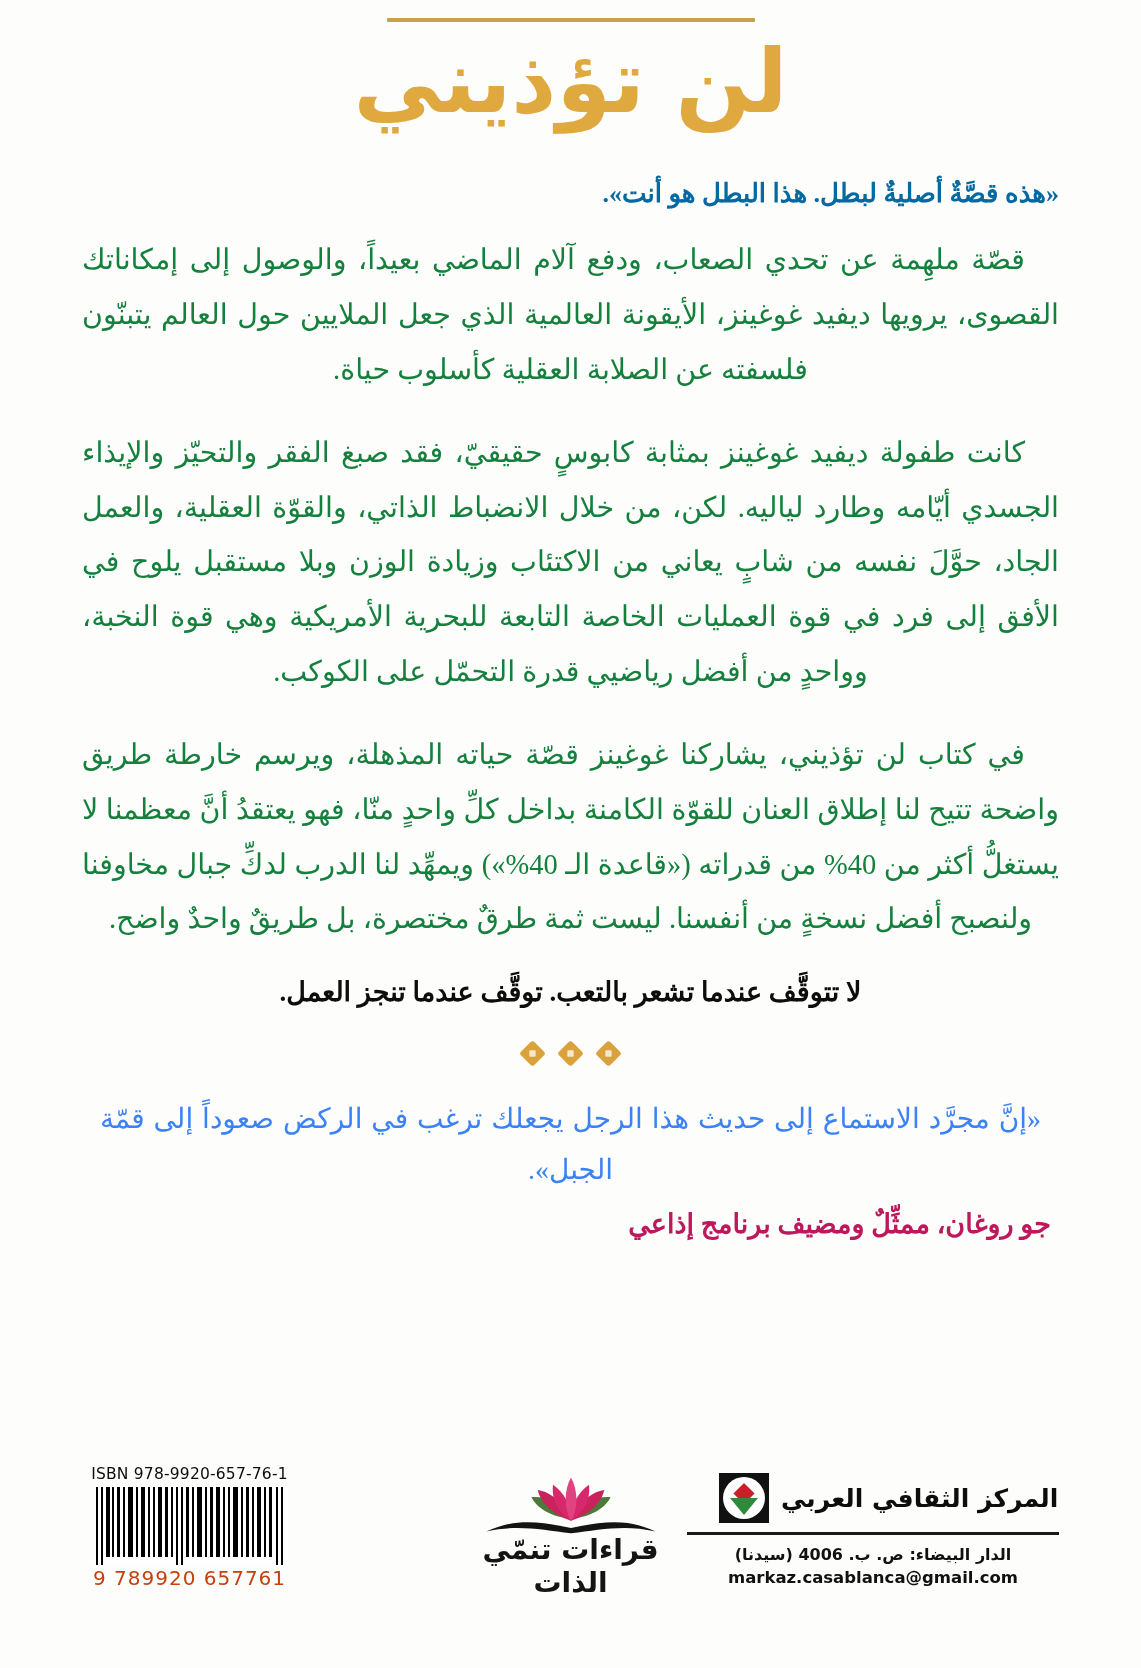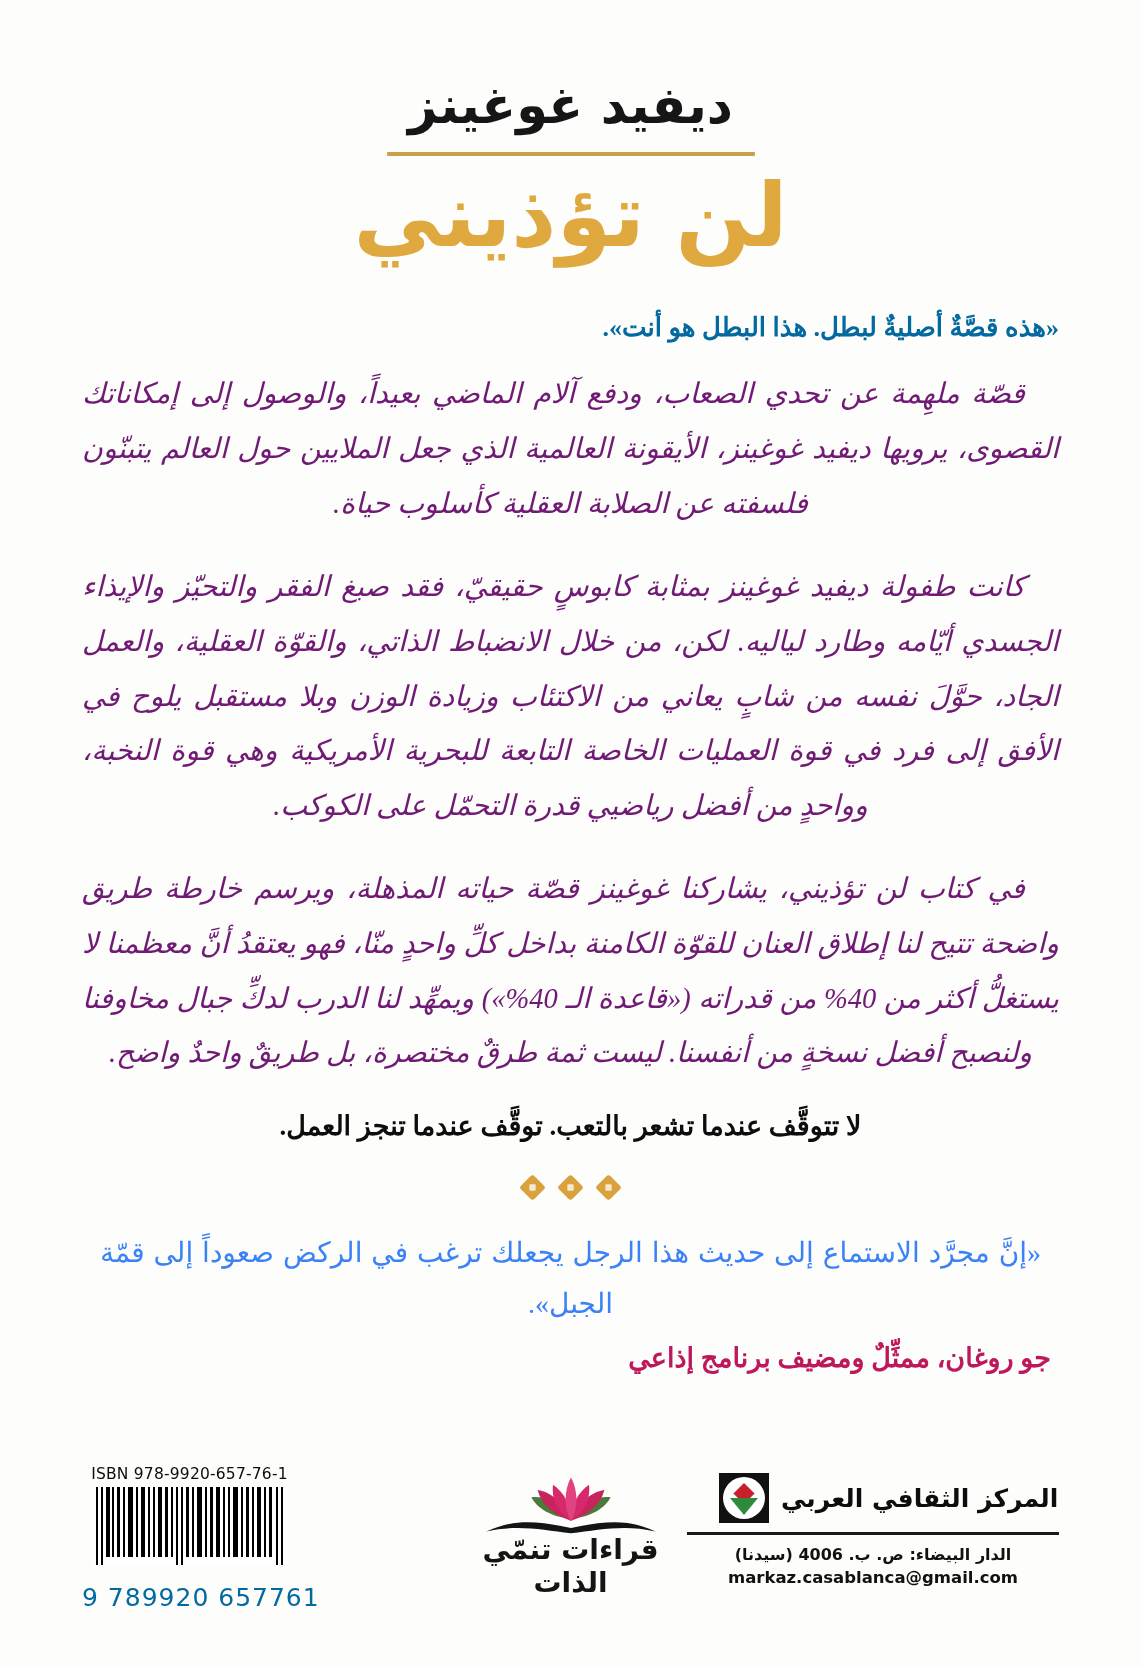--- a/index.html
+++ b/index.html
@@ -74,22 +74,21 @@
   }
 
   
   .body-par {
     font-size: 28.5px;
     line-height: 1.92;
     text-align: justify;
     text-align-last: center;
     margin-top: 16px;
     text-indent: 34px;
-    color: #701a75;
-    font-style: italic;
+    color: #15803d;
   }
   .body-par:first-of-type { margin-top: 20px; }
 
   .bold-line {
     text-align: center;
     font-weight: bold;
     font-size: 27px;
     margin-top: 18px;
     color: #0d0d0d;
   }
@@ -277,36 +276,35 @@
     letter-spacing: .2px;
   }
   .barcode {
     width: 196px;
     height: 78px;
     display: block;
     margin: 0 auto;
   }
   .barcode-digits {
     font-family: "DejaVu Sans", "Liberation Sans", sans-serif;
-    font-size: 25px;
-    color: #0369a1;
+    font-size: 20px;
+    color: #c2410c;
     direction: ltr;
     text-align: center;
     letter-spacing: 1px;
-    margin-top: 18px;
+    margin-top: 1px;
     white-space: nowrap;
   }
 </style>
 </head>
 <body>
 
 <div class="page">
   <div class="inner">
 
-    <div class="author-name">ديفيد غوغينز</div>
 
     <div class="gold-rule"></div>
 
     <div class="book-title">لن تؤذيني</div>
 
     <div class="epigraph">«هذه قصَّةٌ أصليةٌ لبطل. هذا البطل هو أنت».</div>
 
     <p class="body-par">قصّة ملهِمة عن تحدي الصعاب، ودفع آلام الماضي بعيداً، والوصول إلى إمكاناتك القصوى، يرويها ديفيد غوغينز، الأيقونة العالمية الذي جعل الملايين حول العالم يتبنّون فلسفته عن الصلابة العقلية كأسلوب حياة.</p>
     <p class="body-par">كانت طفولة ديفيد غوغينز بمثابة كابوسٍ حقيقيّ، فقد صبغ الفقر والتحيّز والإيذاء الجسدي أيّامه وطارد لياليه. لكن، من خلال الانضباط الذاتي، والقوّة العقلية، والعمل الجاد، حوَّلَ نفسه من شابٍ يعاني من الاكتئاب وزيادة الوزن وبلا مستقبل يلوح في الأفق إلى فرد في قوة العمليات الخاصة التابعة للبحرية الأمريكية وهي قوة النخبة، وواحدٍ من أفضل رياضيي قدرة التحمّل على الكوكب.</p>
     <p class="body-par">في كتاب لن تؤذيني، يشاركنا غوغينز قصّة حياته المذهلة، ويرسم خارطة طريق واضحة تتيح لنا إطلاق العنان للقوّة الكامنة بداخل كلِّ واحدٍ منّا، فهو يعتقدُ أنَّ معظمنا لا يستغلُّ أكثر من 40% من قدراته («قاعدة الـ 40%») ويمهِّد لنا الدرب لدكِّ جبال مخاوفنا ولنصبح أفضل نسخةٍ من أنفسنا. ليست ثمة طرقٌ مختصرة، بل طريقٌ واحدٌ واضح.</p>

